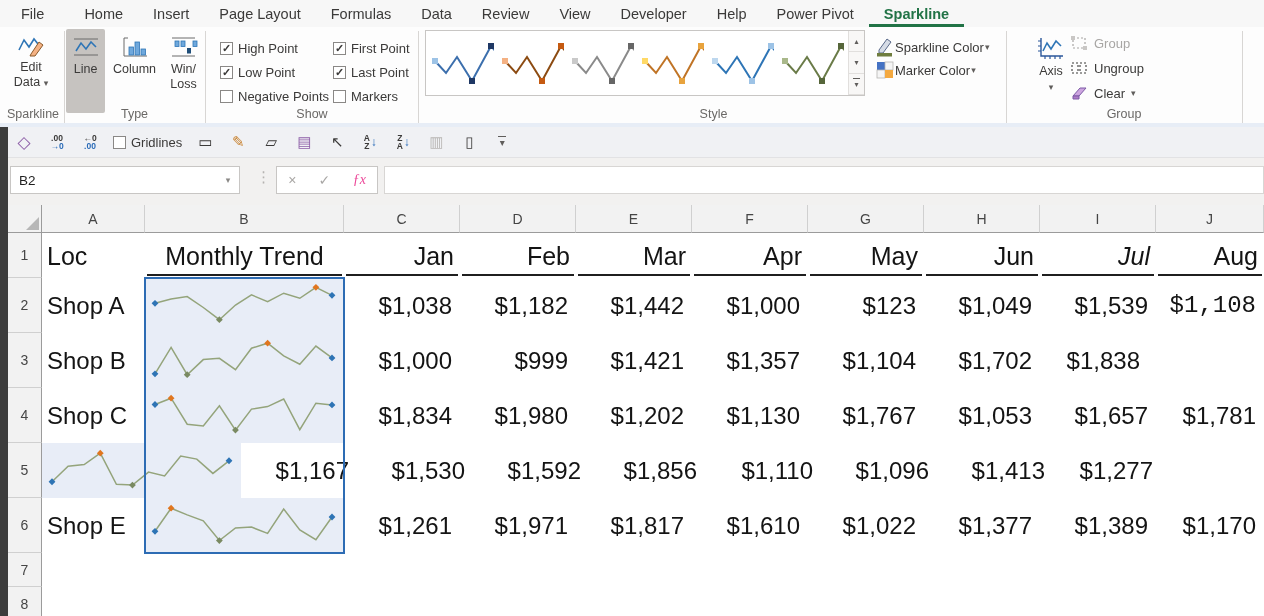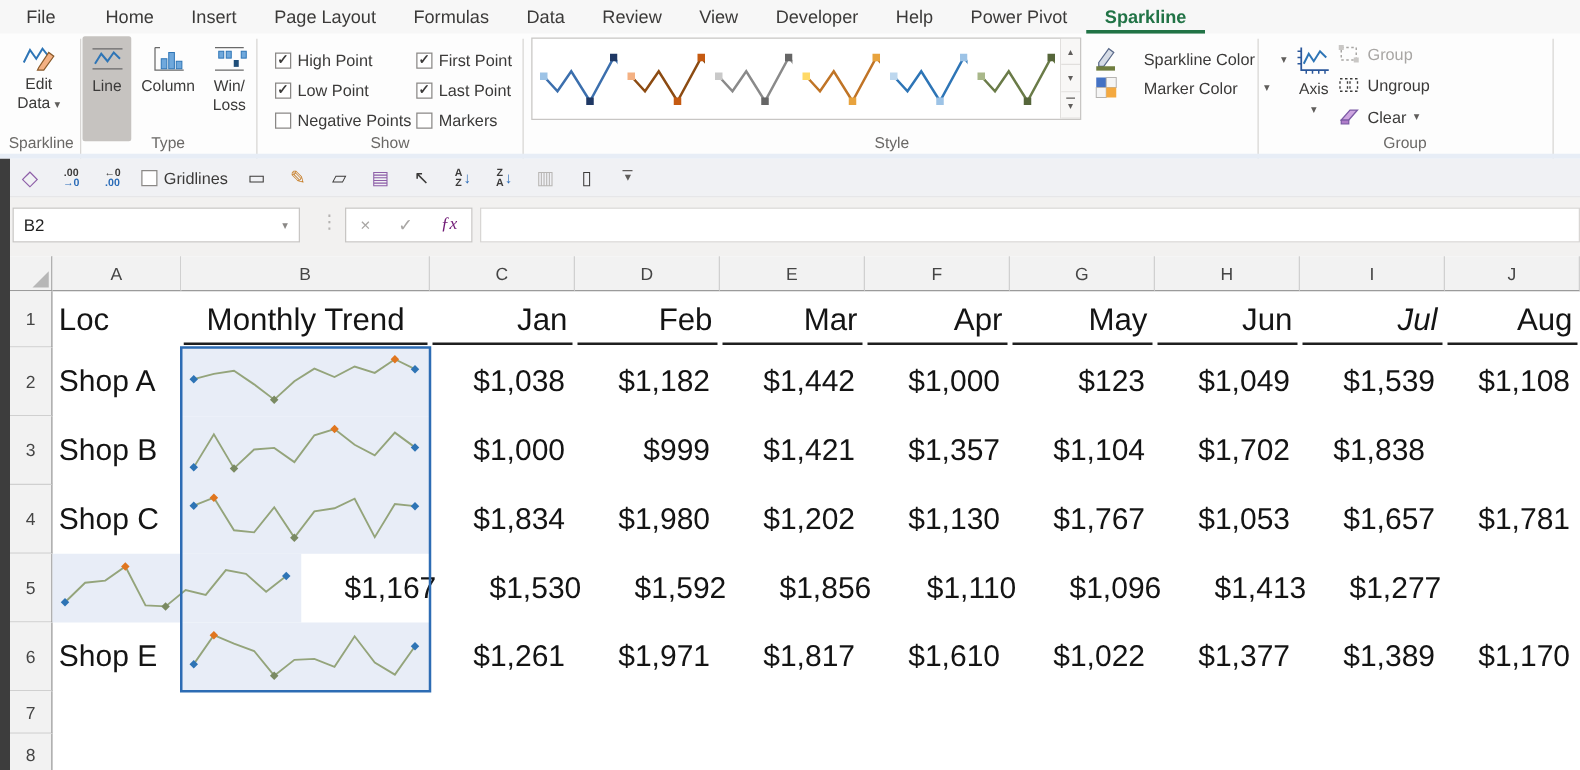--- a/index.html
+++ b/index.html
@@ -40,21 +40,21 @@
 
   #grp-style { left:421px; width:585px; }
   #gallery { position:absolute; left:4px; top:3px; width:440px; height:66px; background:#fff;
              border:1px solid #c8c6c4; display:flex; }
   #gallery-items { display:flex; flex:1; }
   .gal-thumb { width:70px; height:64px; display:flex; align-items:center; justify-content:center; }
   #gallery-scroll { width:16px; border-left:1px solid #e1dfdd; display:flex; flex-direction:column; }
   .gal-btn { flex:1; display:flex; flex-direction:column; align-items:center; justify-content:center;
              font-size:8px; color:#5f5d5b; background:#f8f7f6; border-bottom:1px solid #e1dfdd; cursor:default; }
   .gal-btn .bar { width:7px; height:1px; background:#5f5d5b; margin-bottom:1px; }
-  .color-btn { position:absolute; left:455px; display:flex; align-items:center; gap:21px;
+  .color-btn { position:absolute; left:455px; display:flex; align-items:center; gap:1px;
                font-size:13px; color:#3b3a39; white-space:nowrap; }
 
   #grp-group { left:1008px; width:232px; }
   #axis-btn { position:absolute; left:19px; top:2px; width:48px; }
   .small-btn { position:absolute; left:62px; display:flex; align-items:center; gap:6px;
                font-size:13px; color:#3b3a39; white-space:nowrap; }
   .small-btn.disabled { color:#a8a6a4; }
 
   
   #qat { position:absolute; left:0; top:127px; width:1264px; height:31px; background:#f0f1f4;
@@ -67,21 +67,21 @@
   
   #formula-row { position:absolute; left:0; top:158px; width:1264px; height:47px; background:#f2f1f0; }
   #name-box { position:absolute; left:10px; top:8px; width:230px; height:28px; background:#fff;
               border:1px solid #c8c6c4; display:flex; align-items:center; }
   #name-box .val { flex:1; font-size:13.5px; color:#1f1f1f; padding-left:8px; }
   #name-box .caret { width:22px; text-align:center; color:#8a8886; }
   #fbar-dots { position:absolute; left:256px; top:10px; color:#b5b3b1; font-size:15px; }
   #fx-box { position:absolute; left:276px; top:8px; width:102px; height:28px; background:#fff;
             border:1px solid #c8c6c4; display:flex; align-items:center; justify-content:space-around; }
   #fx-box .g { color:#a9a7a5; font-size:14px; }
-  #fx-box .fx { color:#701a75; font-style:italic; font-size:14px; font-family:"Liberation Serif", serif; }
+  #fx-box .fx { color:#ec4899; font-style:italic; font-size:14px; font-family:"Liberation Serif", serif; }
   #formula-input { position:absolute; left:384px; top:8px; width:880px; height:28px; background:#fff;
                    border:1px solid #d8d6d4; font-size:13.5px; color:#1f1f1f; padding:5px 8px; }
 
   
   #left-edge { position:absolute; left:0; top:127px; width:8px; height:489px; background:#3d3d3d; }
   #grid { position:absolute; left:8px; top:205px; width:1256px; height:411px; background:#fff; }
   #corner { position:absolute; left:0; top:0; width:34px; height:28px; background:#f2f2f2;
             border-right:1px solid #9b9b9b; border-bottom:1px solid #9b9b9b; }
   #corner .tri { position:absolute; right:2px; bottom:2px; width:0; height:0;
                  border-bottom:13px solid #b7b7b7; border-left:13px solid transparent; }
@@ -513,21 +513,21 @@
               <path d="M187 13.94 L190.4 17.34 L187 20.74 L183.6 17.34 Z" fill="#2e74b5"></path>
             </svg>
           </div>
           <div class="cell val" style="width: 116px;">$1,038</div>
           <div class="cell val" style="width: 116px;">$1,182</div>
           <div class="cell val" style="width: 116px;">$1,442</div>
           <div class="cell val" style="width: 116px;">$1,000</div>
           <div class="cell val" style="width: 116px;">$123</div>
           <div class="cell val" style="width: 116px;">$1,049</div>
           <div class="cell val" style="width: 116px;">$1,539</div>
-          <div class="cell val" style="width: 108px;">$1,108</div>
+          <div class="cell val" style="width: 108px; font-family: Liberation Mono, monospace;">$1,108</div>
         </div>
         <div class="grow" style="height: 55px;">
           <div class="cell lab" style="width: 103px;">Shop B</div>
           <div class="cell spark" style="width: 199px;">
             <svg width="199" height="55">
               <polyline points="10.0,40.9 26.1,14.4 42.2,41.7 58.3,26.6 74.4,25.3 90.5,36.7 106.5,15.2 122.6,10.2 138.7,22.8 154.8,31.2 170.9,13.1 187.0,24.9" fill="none" stroke="#94a47b" stroke-width="1.5"></polyline>
               <path d="M42.18181818181818 38.3 L45.58181818181818 41.699999999999996 L42.18181818181818 45.099999999999994 L38.78181818181818 41.699999999999996 Z" fill="#7a8a62"></path>
               <path d="M122.63636363636363 6.799999999999999 L126.03636363636363 10.2 L122.63636363636363 13.6 L119.23636363636362 10.2 Z" fill="#e0761f"></path>
               <path d="M10 37.46 L13.4 40.86 L10 44.26 L6.6 40.86 Z" fill="#2e74b5"></path>
               <path d="M187 21.500000000000004 L190.4 24.900000000000002 L187 28.3 L183.6 24.900000000000002 Z" fill="#2e74b5"></path>

